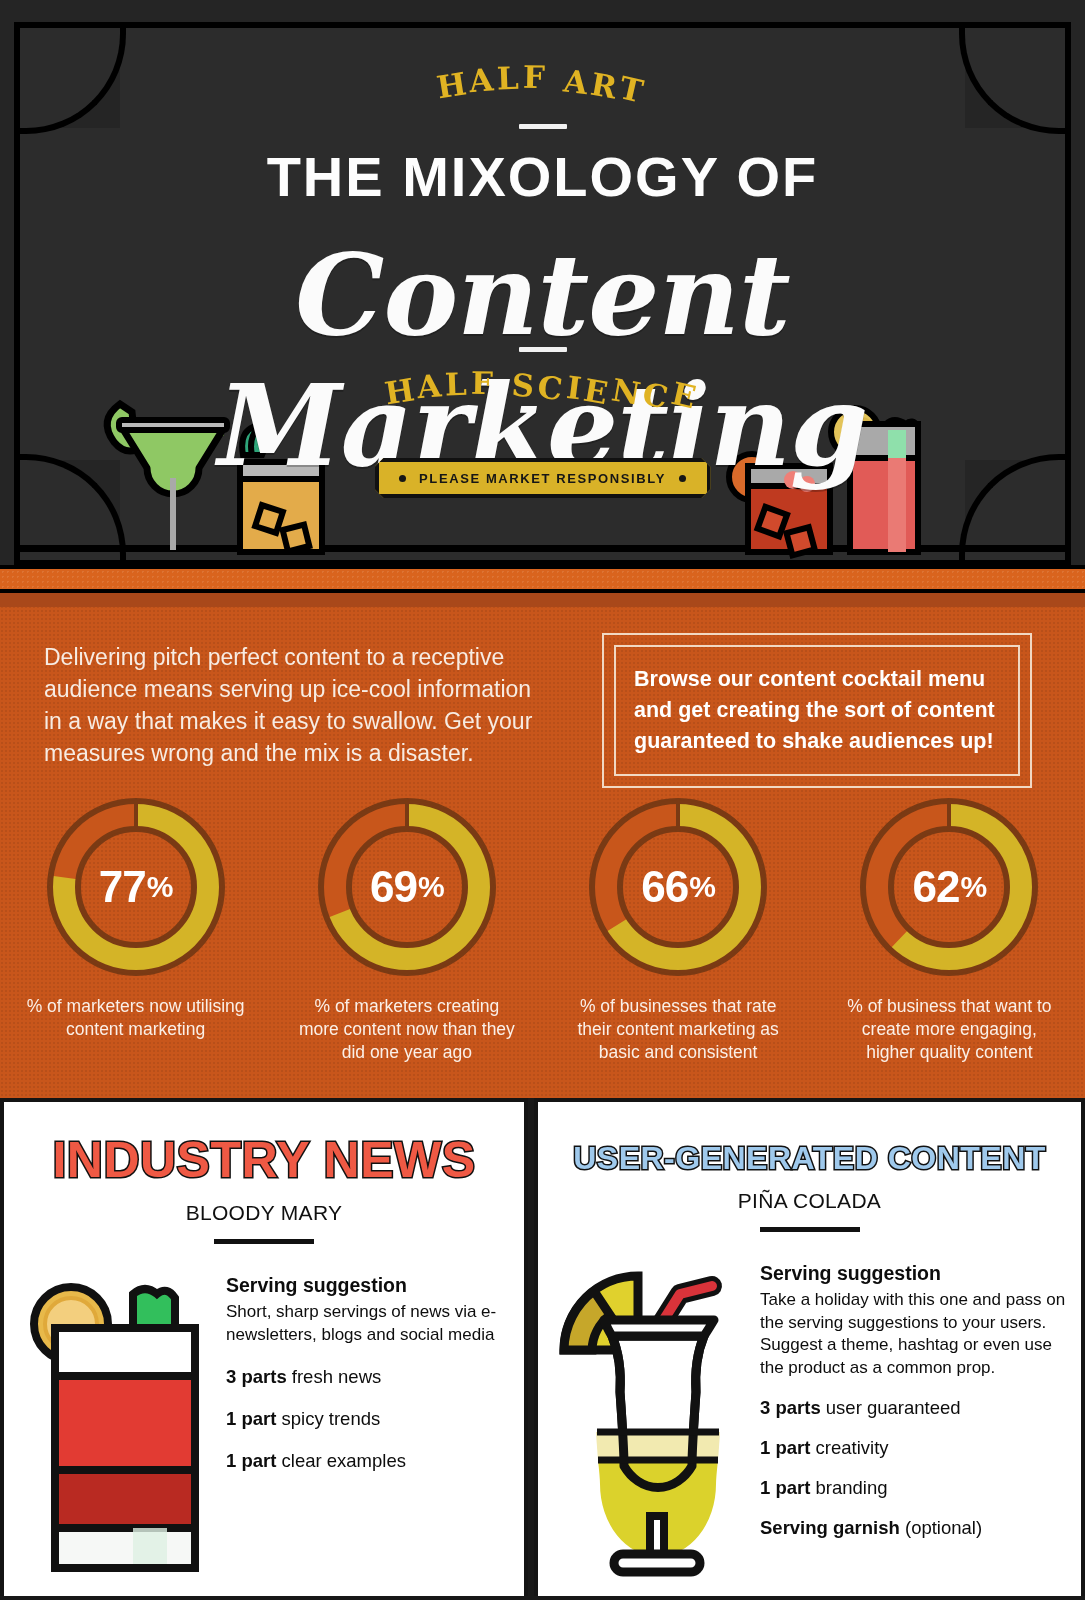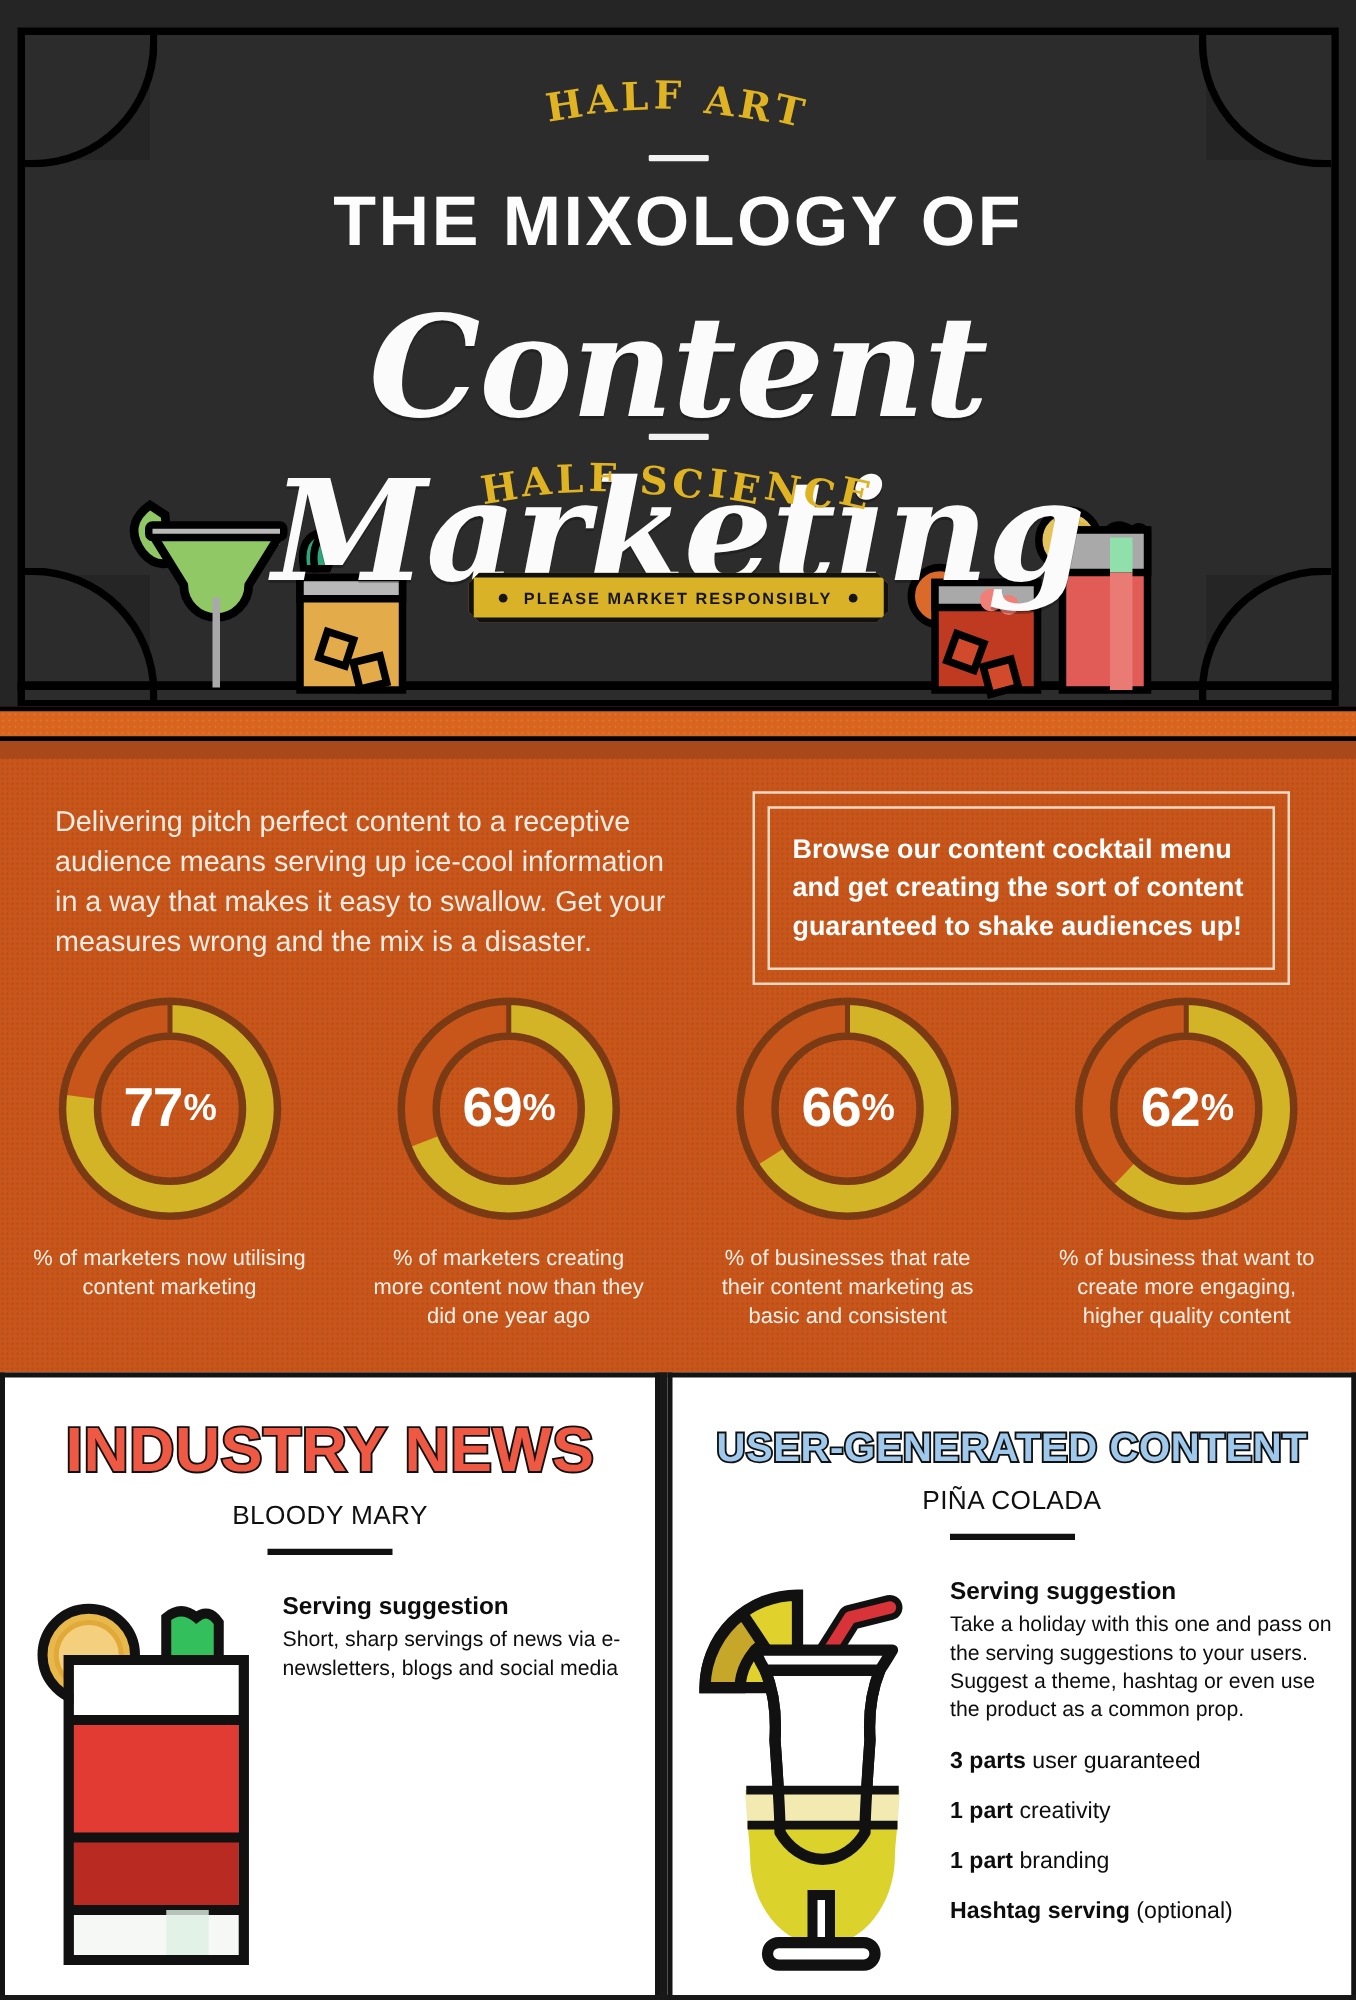--- a/index.html
+++ b/index.html
@@ -384,20 +384,25 @@
             <rect x="36" y="262" width="132" height="40" fill="#f6f8f6"></rect>
             <line x1="32" y1="262" x2="172" y2="262" stroke="#111" stroke-width="8"></line>
 
             <rect x="110" y="262" width="34" height="40" fill="#dff0e3" opacity="0.8"></rect>
             <rect x="32" y="62" width="140" height="240" fill="none" stroke="#111" stroke-width="8"></rect>
           </svg>
         </div>
         <div class="recipe">
           <h4>Serving suggestion</h4>
           <div class="desc">Short, sharp servings of news via e-newsletters, blogs and social media</div>
+          <div id="ing-left">
+              <div class="part"><b>3 parts</b> <span>fresh news</span></div>
+              <div class="part"><b>1 part</b> <span>spicy trends</span></div>
+              <div class="part"><b>1 part</b> <span>clear examples</span></div>
+            </div>
         </div>
       </div>
     </div>
 
     <div class="panel right">
       <div class="panel-title ugc">USER-GENERATED CONTENT</div>
       <div class="panel-sub">PIÑA COLADA</div>
       <div class="panel-rule"></div>
 
       <div class="panel-body">
@@ -426,19 +431,19 @@
             <rect x="62" y="300" width="86" height="18" rx="9" fill="#fff" stroke="#111" stroke-width="9"></rect>
           </svg>
         </div>
         <div class="recipe ugc">
           <h4>Serving suggestion</h4>
           <div class="desc">Take a holiday with this one and pass on the serving suggestions to your users. Suggest a theme, hashtag or even use the product as a common prop.</div>
           <div id="ing-right">
               <div class="part"><b>3 parts</b> <span>user guaranteed</span></div>
               <div class="part"><b>1 part</b> <span>creativity</span></div>
               <div class="part"><b>1 part</b> <span>branding</span></div>
-              <div class="part"><b>Hashtag serving</b> <span>(optional)</span></div>
+              <div class="part"><b>Serving garnish</b> <span>(optional)</span></div>
             </div>
         </div>
       </div>
     </div>
   </div>
 </div>
 
 </body></html>

